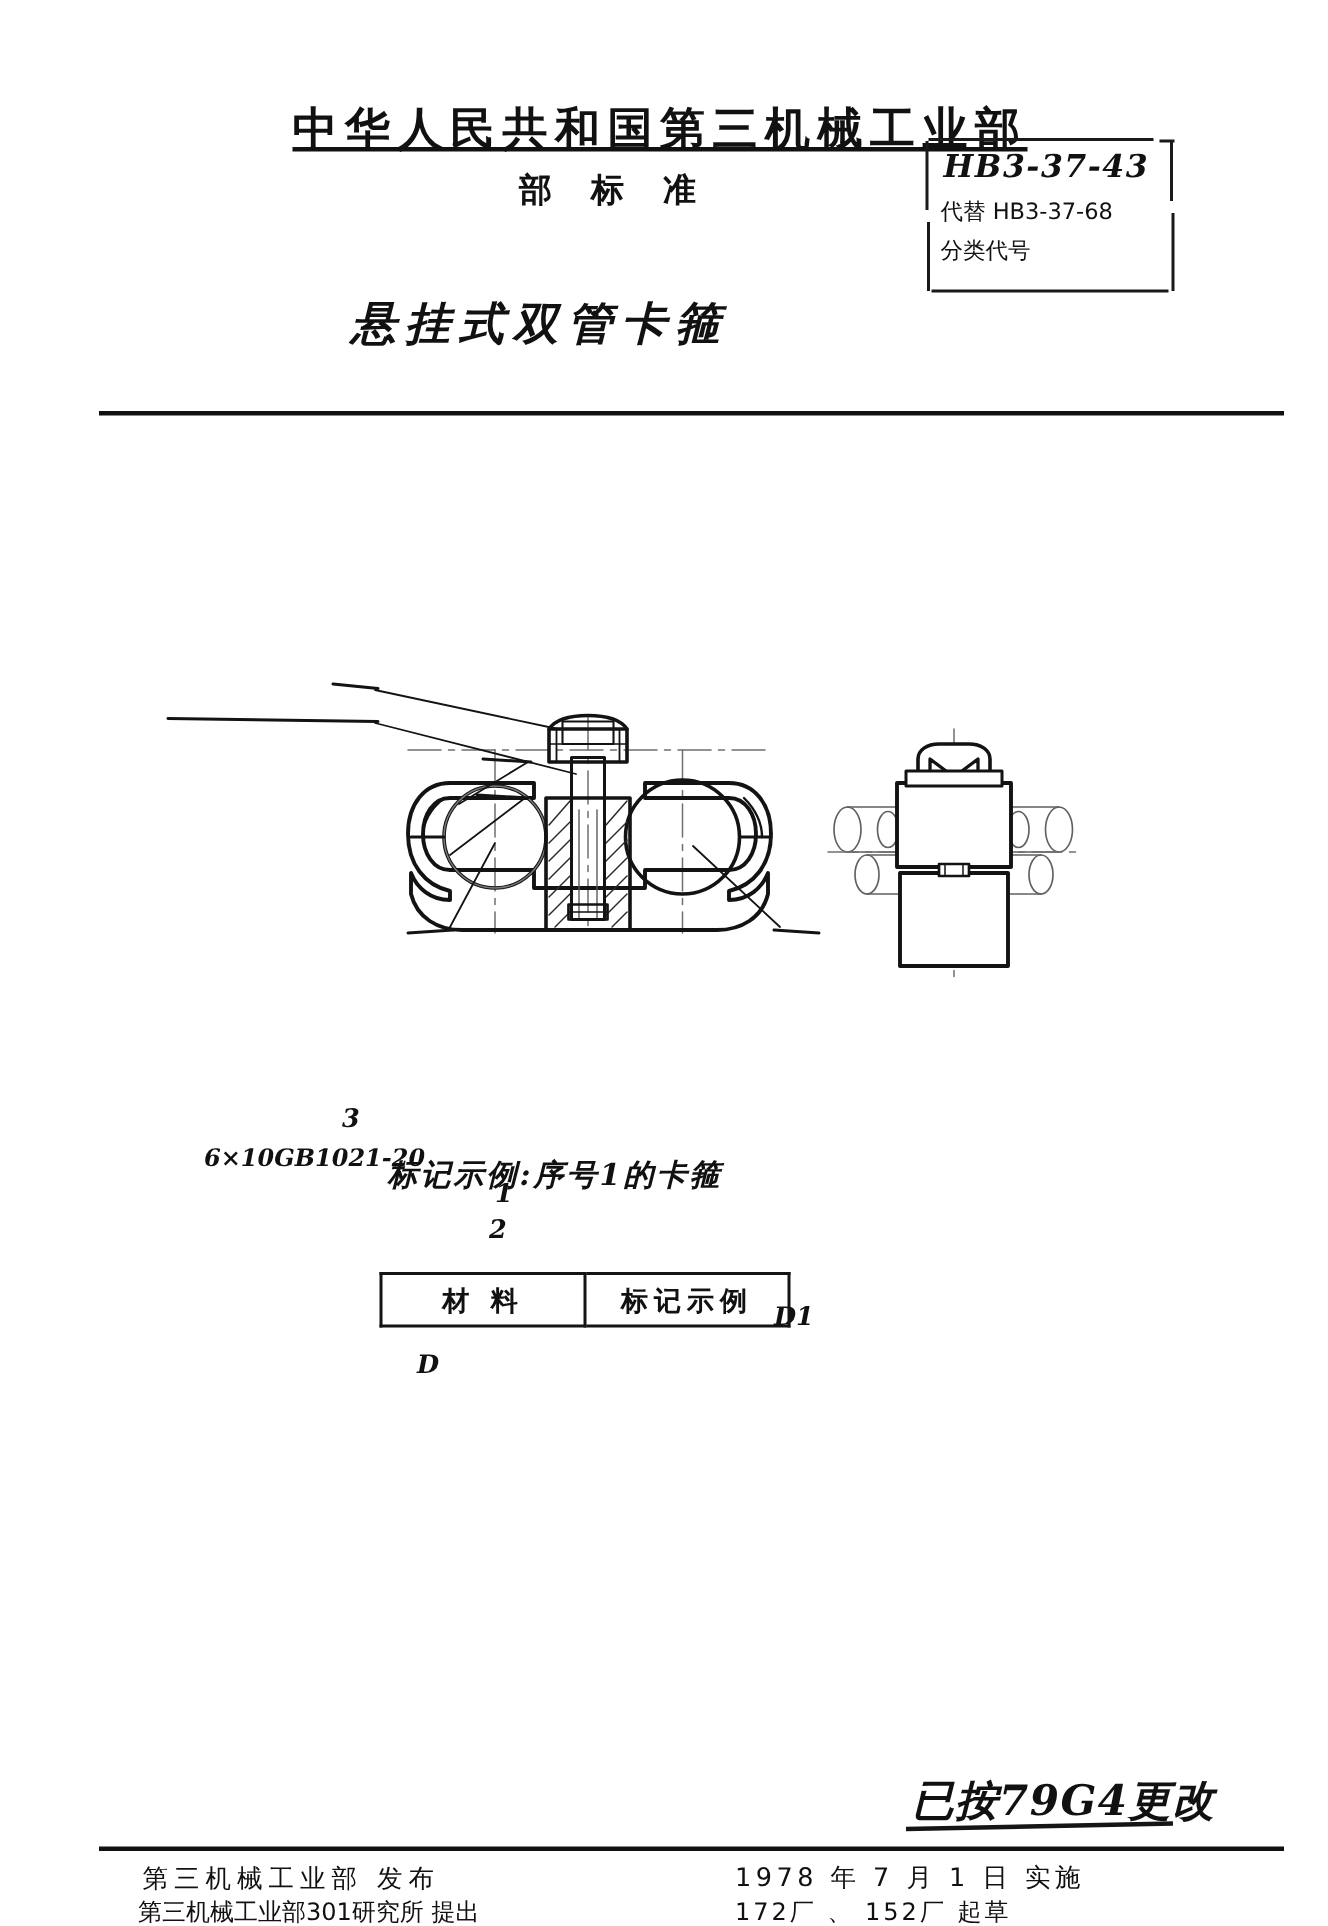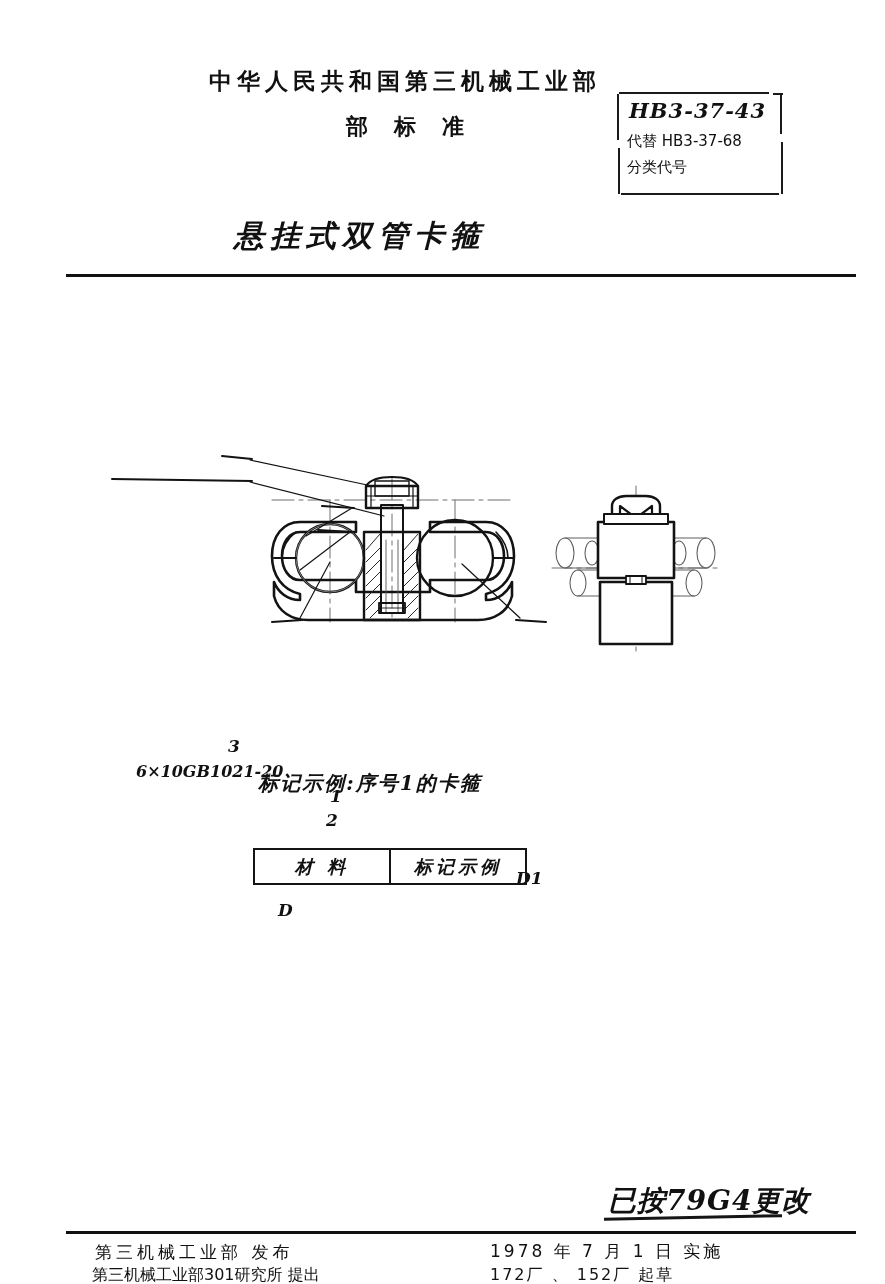--- a/index.html
+++ b/index.html
@@ -20,42 +20,42 @@
   .abs { position: absolute; }
   .hand { font-family: "DejaVu Serif", serif; font-style: italic; font-weight: bold; }
   .cn  { font-family: "DejaVu Sans", sans-serif; }
 
   
   #header-block { left: 0; top: 0; width: 885px; height: 276px; }
 
   #ministry-line {
     left: 195px; top: 66px; width: 420px;
     text-align: center;
-    font-size: 23px;
+    font-size: 30px;
     letter-spacing: 5px;
     font-weight: 600;
     white-space: nowrap;
+    text-decoration: underline;
   }
   #standard-word {
     left: 195px; top: 112px; width: 420px;
     text-align: center;
     font-size: 22px;
     letter-spacing: 26px;
     font-weight: 600;
     text-indent: 26px;
   }
   #doc-title {
     left: 140px; top: 196px; width: 440px;
     text-align: center;
     font-size: 30px;
     letter-spacing: 6px;
     font-weight: bold;
     font-family: "DejaVu Serif", serif;
     font-style: italic;
-    margin-top: 20px;
   }
 
   
   #std-number-box {
     left: 617px; top: 92px;
     width: 166px; height: 103px;
   }
   #std-number-box .bx-edge { position: absolute; background: #1a1a1a; }
   #std-number-box .bx-t  { left: 2px;  top: 0;    width: 150px; height: 2px; }
   #std-number-box .bx-t2 { left: 156px;top: 1px;  width: 10px;  height: 2px; }
@@ -115,21 +115,20 @@
     width: 268px;
     border-collapse: collapse;
     table-layout: fixed;
   }
   #material-table td {
     border: 2px solid #141414;
     height: 33px;
     text-align: center;
     vertical-align: middle;
     font-family: "DejaVu Serif", serif;
-    font-style: italic;
     font-weight: bold;
     font-size: 17px;
     padding: 0;
   }
   #material-table .th-cell {
     font-size: 18px;
     letter-spacing: 4px;
   }
   #material-table .col-mat { width: 134px; }
   #material-table .col-mark { width: 134px; }

